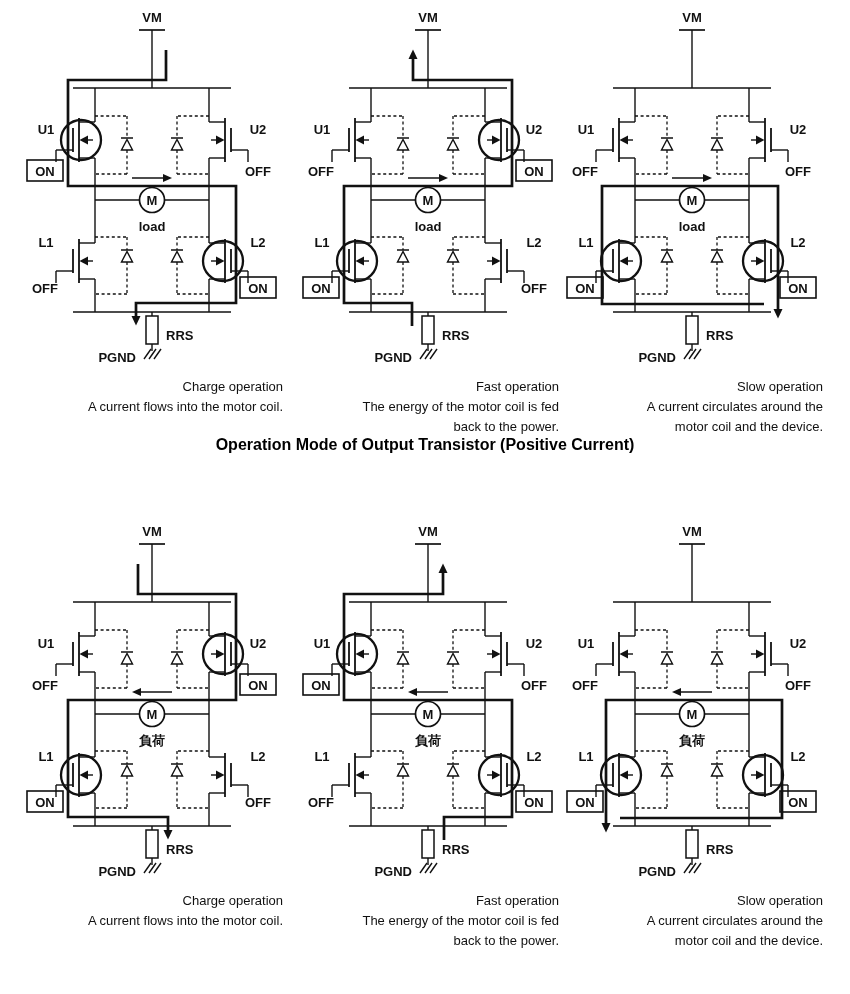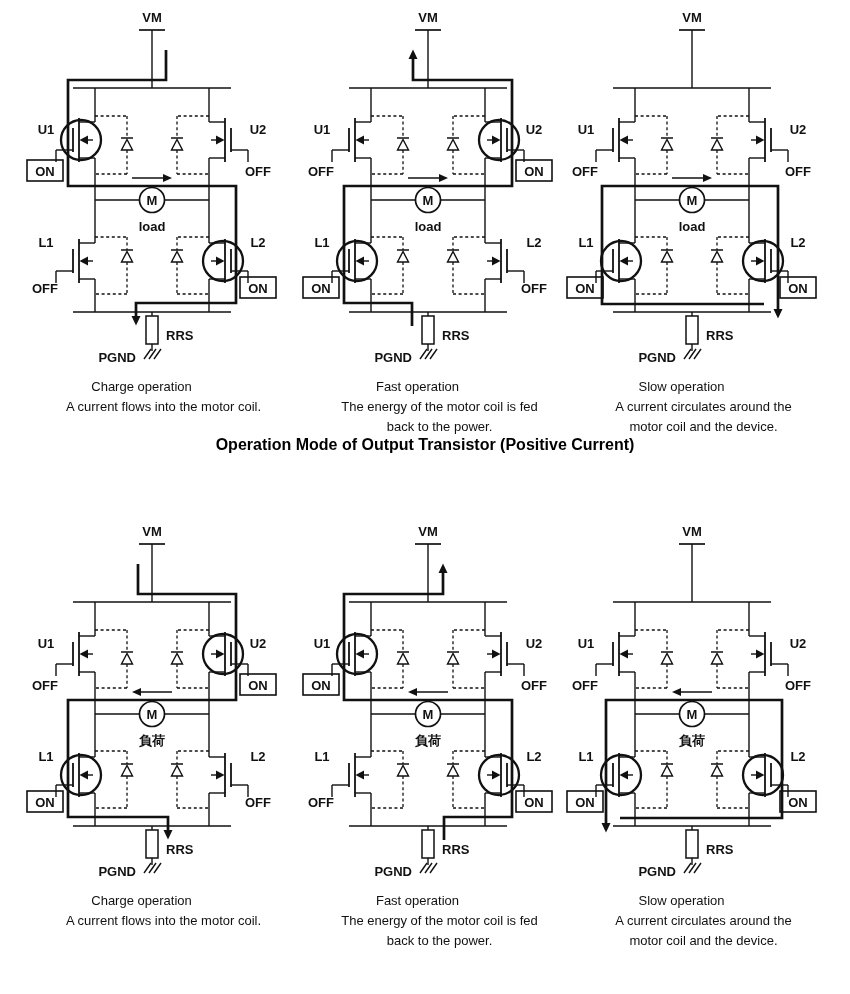--- a/index.html
+++ b/index.html
@@ -1,21 +1,21 @@
 <!DOCTYPE html>
 <html><head>
 <meta charset="utf-8">
 <style>
   html,body{margin:0;padding:0;background:#fff;}
   .figure{position:relative;width:850px;height:994px;background:#ffffff;
           font-family:"Liberation Sans","DejaVu Sans",sans-serif;color:#111;overflow:hidden;}
   .cell-svg{position:absolute;width:283px;height:372px;}
   .row0{top:0;}  .row1{top:514px;}
   .col0{left:0;} .col1{left:276px;} .col2{left:540px;}
-  .caption{position:absolute;width:283px;text-align:center;font-size:13px;line-height:20px;color:#111;}
+  .caption{position:absolute;width:283px;text-align:right;font-size:13px;line-height:20px;color:#111;}
   .caprow0{top:377px;} .caprow1{top:891px;}
   .cap-body{white-space:pre-line;padding-left:44px;}
   .section-title{position:absolute;left:0;width:850px;text-align:center;
                  font-weight:bold;font-size:16px;color:#000;}
   .title0{top:436px;} .title1{top:951px;}
   .circuit text{font-family:"Liberation Sans","DejaVu Sans",sans-serif;fill:#111;}
 </style>
 </head>
 <body>
 

